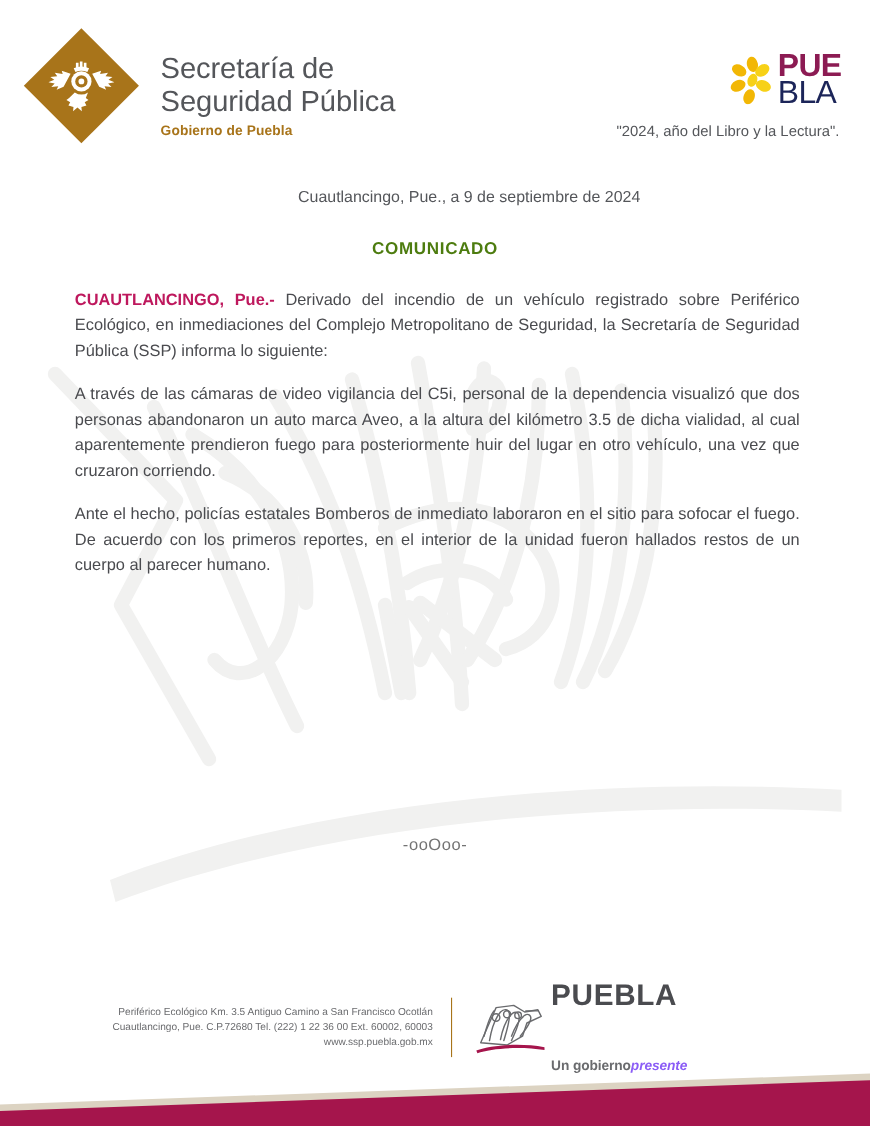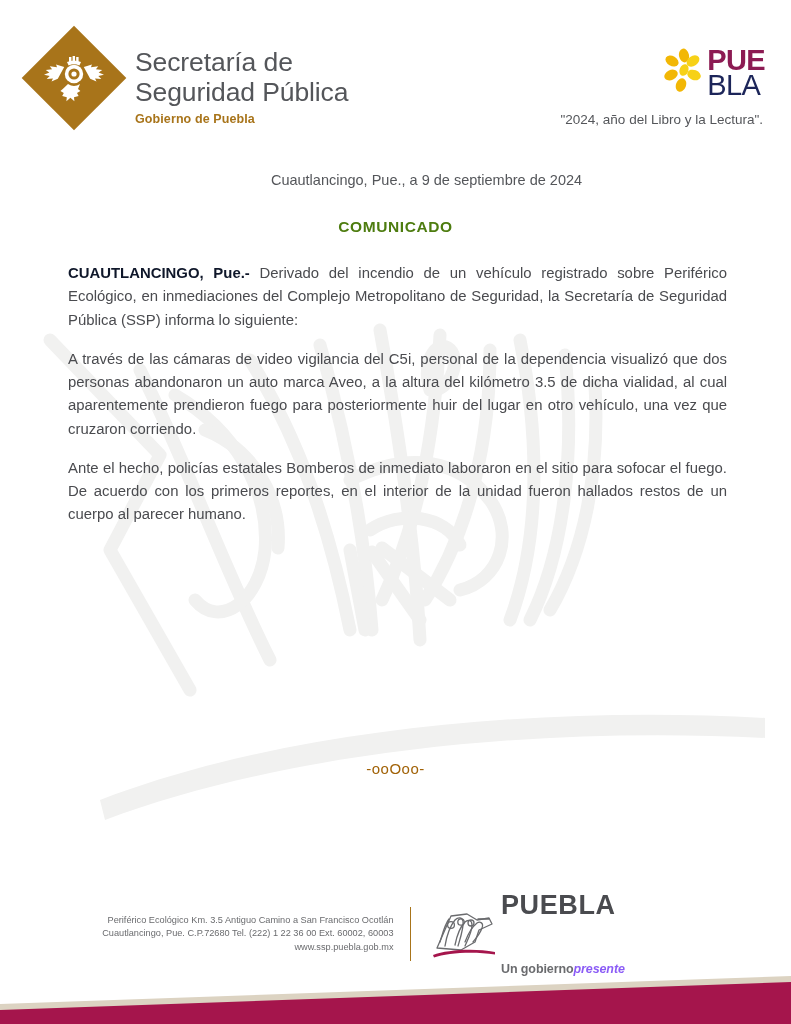--- a/index.html
+++ b/index.html
@@ -48,21 +48,21 @@
     background:#A8741A;
     transform:rotate(45deg);
   }
   .diamond-glyph {
     position:absolute;
     left:50%; top:50%;
     width:60px; height:60px;
     margin-left:-30px; margin-top:-30px;
   }
   .ssp-text {
-    margin-left:5px;
+    margin-left:16px;
     padding-top:26px;
   }
   .ssp-line1, .ssp-line2 {
     font-size:26.5px;
     color:#54565A;
     line-height:1.12;
     letter-spacing:-0.1px;
     font-weight:400;
     white-space:nowrap;
   }
@@ -71,21 +71,21 @@
     font-size:12.5px;
     font-weight:bold;
     color:#A8741A;
     letter-spacing:0.1px;
     white-space:nowrap;
   }
 
   
   .puebla-brand {
     position:absolute; right:26px; top:48px;
-    display:flex; 
+    display:flex; align-items:center;
   }
   .flower { width:42px; height:44px; flex:0 0 42px; }
   .puebla-words {
     margin-left:2px;
     display:flex; flex-direction:column;
     line-height:0.86;
   }
   .pw-pue {
     font-size:29px; font-weight:bold;
     color:#8C1B53; letter-spacing:-0.6px;
@@ -119,25 +119,25 @@
   .paras {
     position:absolute; left:68px; top:262px; width:659px;
   }
   .para {
     font-size:14.9px;
     line-height:1.56;
     color:#4A4B4F;
     text-align:justify;
     margin-bottom:16px;
   }
-  .para .lead { font-weight:bold; color:#0f172a; }
+  .para .lead { font-weight:bold; color:#be185d; }
   .ooo {
     position:absolute; left:0; right:0; top:760px;
     text-align:center;
-    font-size:15px; color:#a16207; letter-spacing:0.5px;
+    font-size:15px; color:#737373; letter-spacing:0.5px;
   }
 
   
   .footer {
     position:absolute; left:0; bottom:0; width:791px; height:130px;
     z-index:4;
   }
   .footer-inner {
     position:absolute; left:0; top:0; width:727px; height:80px;
     display:flex; align-items:center; justify-content:center;

